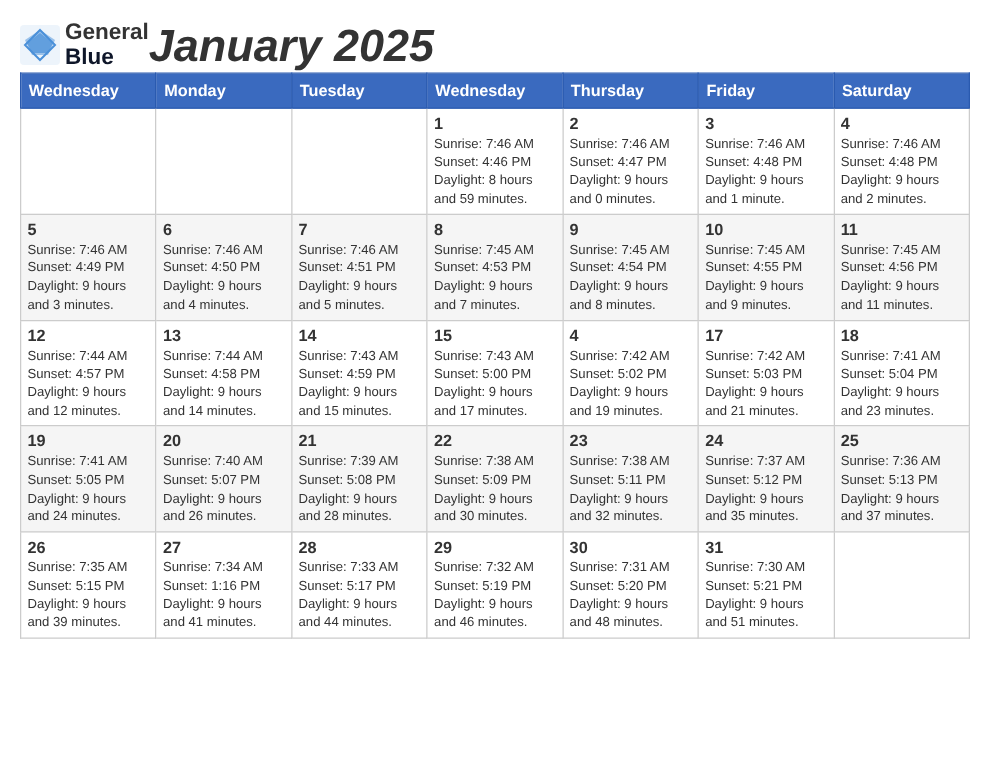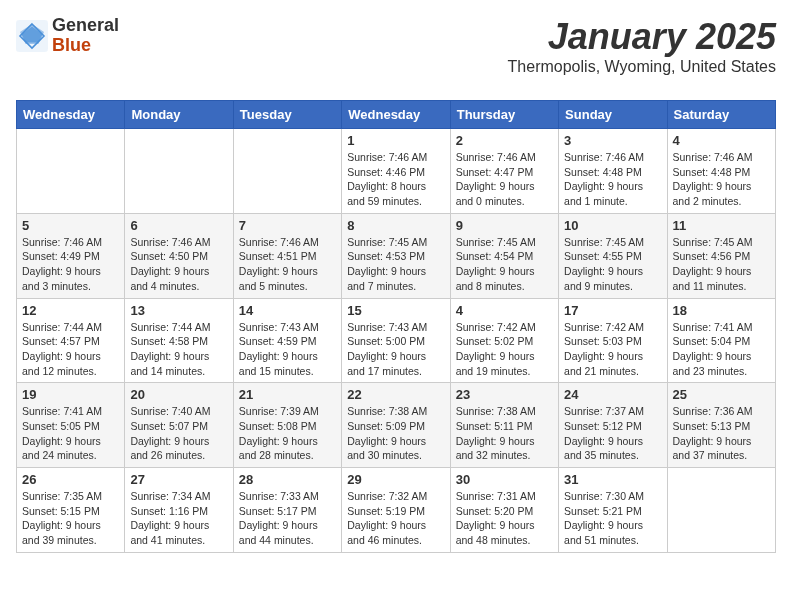--- a/index.html
+++ b/index.html
@@ -5,42 +5,41 @@
     * { box-sizing: border-box; margin: 0; padding: 0; }
     body {
       font-family: Arial, sans-serif;
       background: #fff;
       width: 792px;
       min-height: 612px;
       padding: 16px;
     }
     .header {
       display: flex;
-      justify-content: space-between;
       align-items: flex-start;
-      margin-bottom: 24px;
+      margin-bottom: 0;
     }
     .logo {
       display: flex;
       align-items: center;
     }
     .logo-text {
       display: flex;
       flex-direction: column;
       line-height: 1.1;
     }
     .logo-general {
       font-size: 18px;
       font-weight: bold;
       color: #333;
     }
     .logo-blue {
       font-size: 18px;
       font-weight: bold;
-      color: #c2410c;
+      color: #0f172a;
     }
     .logo-icon {
       width: 32px;
       height: 32px;
       margin-right: 4px;
     }
     .title-section {
       text-align: right;
     }
     .month-title {
@@ -105,33 +104,32 @@
       <polygon points="20,5 35,15 28,30 12,30 5,15" fill="#4a90d9" opacity="0.5"></polygon>
       <polygon points="20,8 33,18 28,28 12,28 7,18" fill="#4a90d9" opacity="0.7"></polygon>
     </svg>
     <div class="logo-text">
       <span class="logo-general">General</span>
       <span class="logo-blue">Blue</span>
     </div>
   </div>
   <div class="title-section">
     <div class="month-title">January 2025</div>
-    <div class="location-title">Thermopolis, Wyoming, United States</div>
   </div>
 </div>
 
 <table class="calendar">
   <thead>
     <tr>
     <th>Wednesday</th>
         <th>Monday</th>
         <th>Tuesday</th>
         <th>Wednesday</th>
         <th>Thursday</th>
-        <th>Sunday</th>
+        <th>Friday</th>
         <th>Saturday</th>
       </tr>
   </thead>
   <tbody id="calendar-body">
   <tr>
         <td class="empty-cell"></td>
         <td class="empty-cell"></td>
         <td class="empty-cell"></td>
         <td>
           <span class="day-number">1</span>

